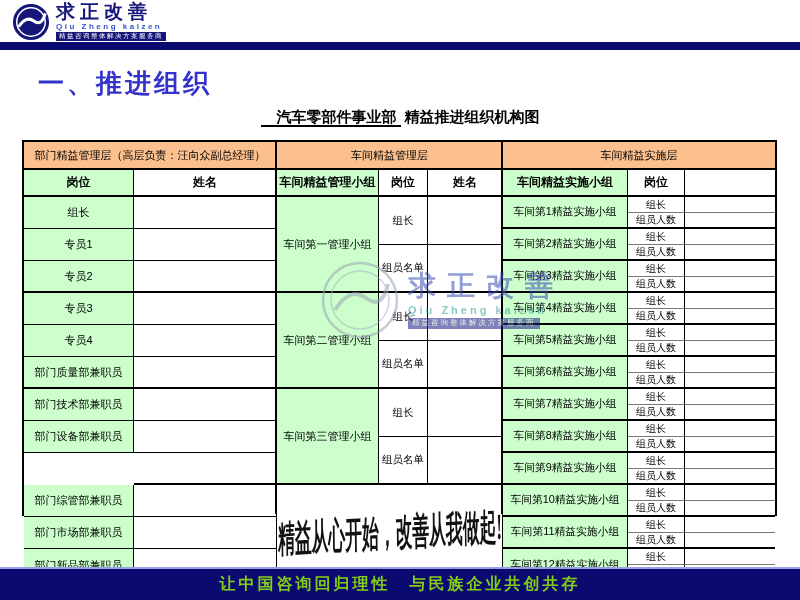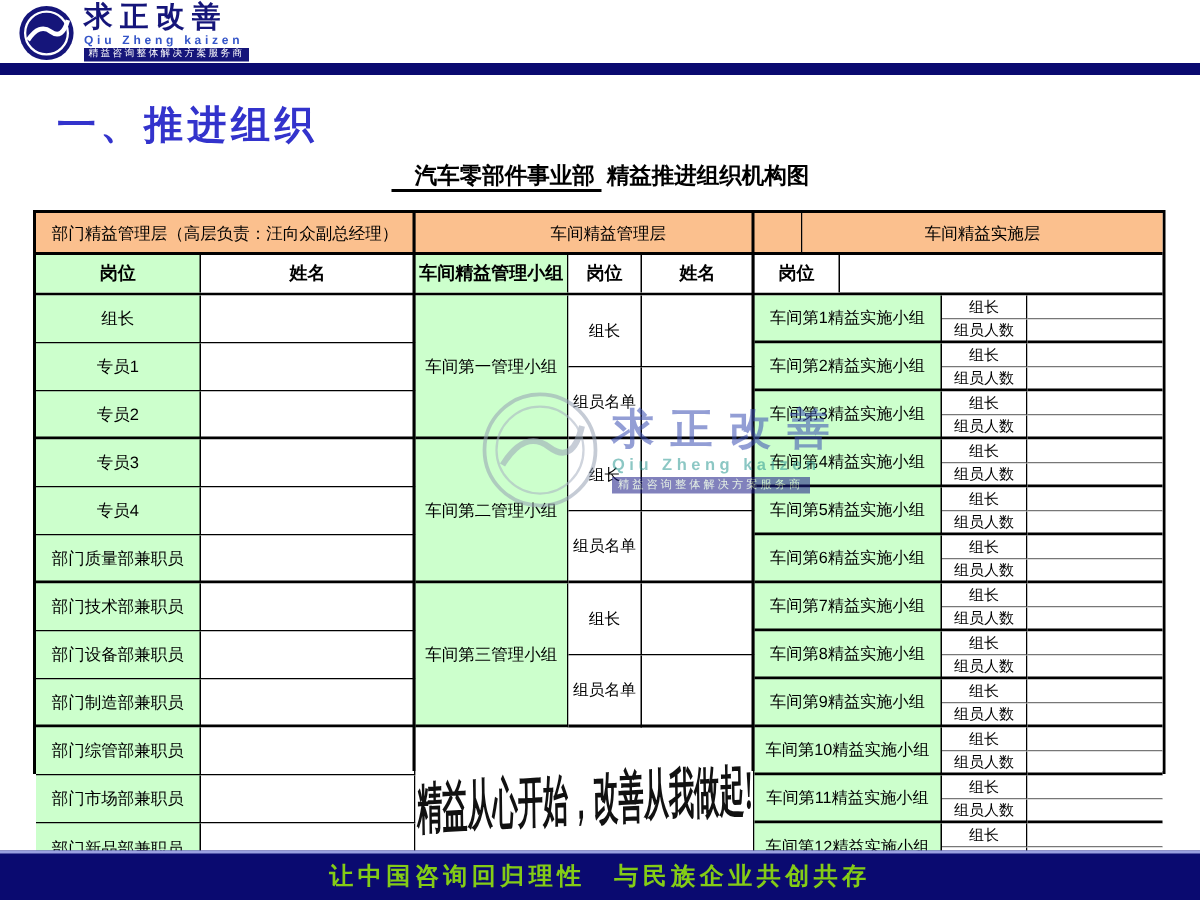--- a/index.html
+++ b/index.html
@@ -76,44 +76,44 @@
   <span class="u">汽车零部件事业部</span><span class="rest">精益推进组织机构图</span>
 </div>
 
 <div class="tbl">
   <div class="tin">
     <div class="vl vl1"></div>
     <div class="vl vl2"></div>
 
     <div class="h1">
       <div class="h1c" style="width:253px">部门精益管理层（高层负责：汪向众副总经理）</div>
-      <div class="h1c" style="width:258px">车间精益管理层</div>
+      <div class="h1c" style="width:226px">车间精益管理层</div>
       <div class="h1c nr" style="flex:1">车间精益实施层</div>
     </div>
 
     <div class="h2">
       <div class="h2c gh" style="width:110px">岗位</div>
       <div class="h2c" style="width:143px">姓名</div>
       <div class="h2c gh" style="width:102px">车间精益管理小组</div>
       <div class="h2c" style="width:49px">岗位</div>
       <div class="h2c" style="width:75px">姓名</div>
+      <div class="h2c gh" style="width:125px">车间精益实施小组</div>
       <div class="h2c" style="width:57px">岗位</div>
     </div>
 
     <div class="body">
 
       <div class="c green" style="grid-area:1/1/3/2">组长</div>
       <div class="c green" style="grid-area:3/1/5/2">专员1</div>
       <div class="c green b2" style="grid-area:5/1/7/2">专员2</div>
       <div class="c green" style="grid-area:7/1/9/2">专员3</div>
       <div class="c green" style="grid-area:9/1/11/2">专员4</div>
       <div class="c green b2" style="grid-area:11/1/13/2">部门质量部兼职员</div>
       <div class="c green" style="grid-area:13/1/15/2">部门技术部兼职员</div>
       <div class="c green" style="grid-area:15/1/17/2">部门设备部兼职员</div>
-      <div class="c green b2" style="grid-area:17/1/19/2">部门制造部兼职员</div>
       <div class="c green" style="grid-area:19/1/21/2">部门综管部兼职员</div>
       <div class="c green" style="grid-area:21/1/23/2">部门市场部兼职员</div>
       <div class="c green nb" style="grid-area:23/1/25/2">部门新品部兼职员</div>
 
       <div class="c" style="grid-area:1/2/3/3"></div>
       <div class="c" style="grid-area:3/2/5/3"></div>
       <div class="c b2" style="grid-area:5/2/7/3"></div>
       <div class="c" style="grid-area:7/2/9/3"></div>
       <div class="c" style="grid-area:9/2/11/3"></div>
       <div class="c b2" style="grid-area:11/2/13/3"></div>

